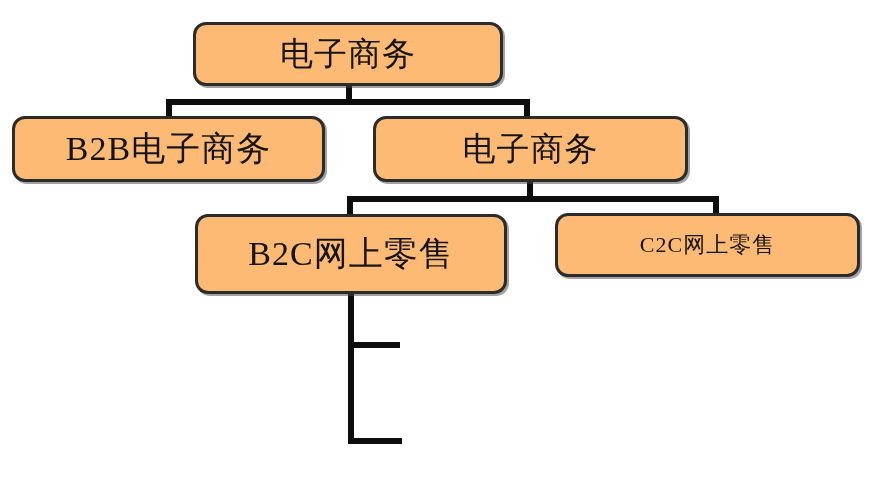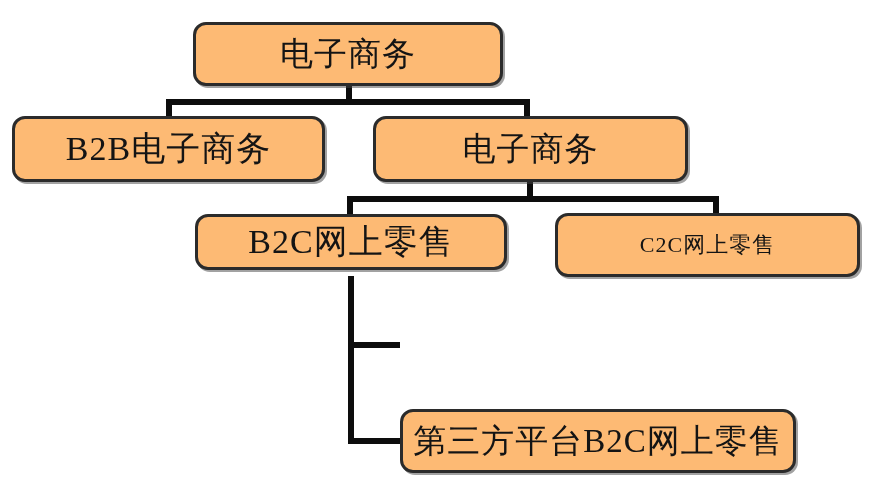--- a/index.html
+++ b/index.html
@@ -31,21 +31,21 @@
   }
   .line {
     position: absolute;
     background: #0d0d0d;
   }
 
   
   #n-ecommerce   { left: 193px; top:  22px; width: 310px; height: 64px; font-size: 33px; }
   #n-b2b         { left:  12px; top: 116px; width: 313px; height: 66px; font-size: 34px; }
   #n-retail      { left: 373px; top: 116px; width: 315px; height: 66px; font-size: 33px; }
-  #n-b2c         { left: 195px; top: 214px; width: 312px; height: 56px; font-size: 34px; }
+  #n-b2c         { left: 195px; top: 214px; width: 312px; height: 80px; font-size: 34px; }
   #n-c2c         { left: 555px; top: 213px; width: 305px; height: 64px; font-size: 22px; }
   #n-selfbuilt   { left: 398px; top: 313px; width: 393px; height: 65px; font-size: 33px; }
   #n-thirdparty  { left: 400px; top: 409px; width: 396px; height: 64px; font-size: 33px; }
 
   
   #l1-stub { left: 346px; top:  85px; width:   6px; height: 18px; }
   #l1-h    { left: 166px; top:  99px; width: 364px; height:  6px; }
   #l1-dl   { left: 166px; top:  99px; width:   6px; height: 19px; }
   #l1-dr   { left: 524px; top:  99px; width:   6px; height: 19px; }
 
@@ -81,15 +81,14 @@
 
   <div class="node" id="n-b2b">B2B电子商务</div>
 
   <div class="node" id="n-retail">电子商务</div>
 
   <div class="node" id="n-b2c">B2C网上零售</div>
 
   <div class="node" id="n-c2c">C2C网上零售</div>
 
 
-  <div class="node" id="n-thirdparty">第三方平台B2C网上零售</div>
 
 </div>
 
 </body></html>

